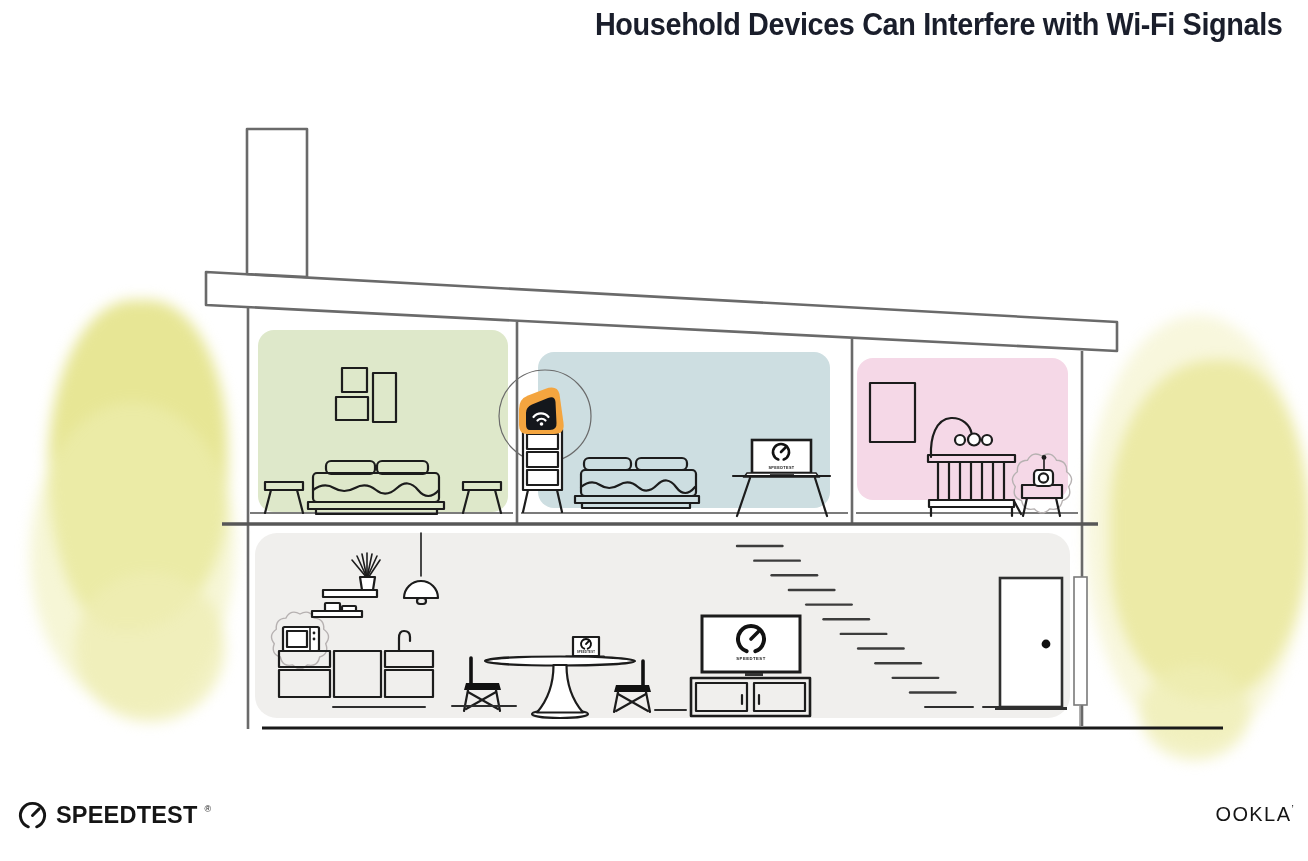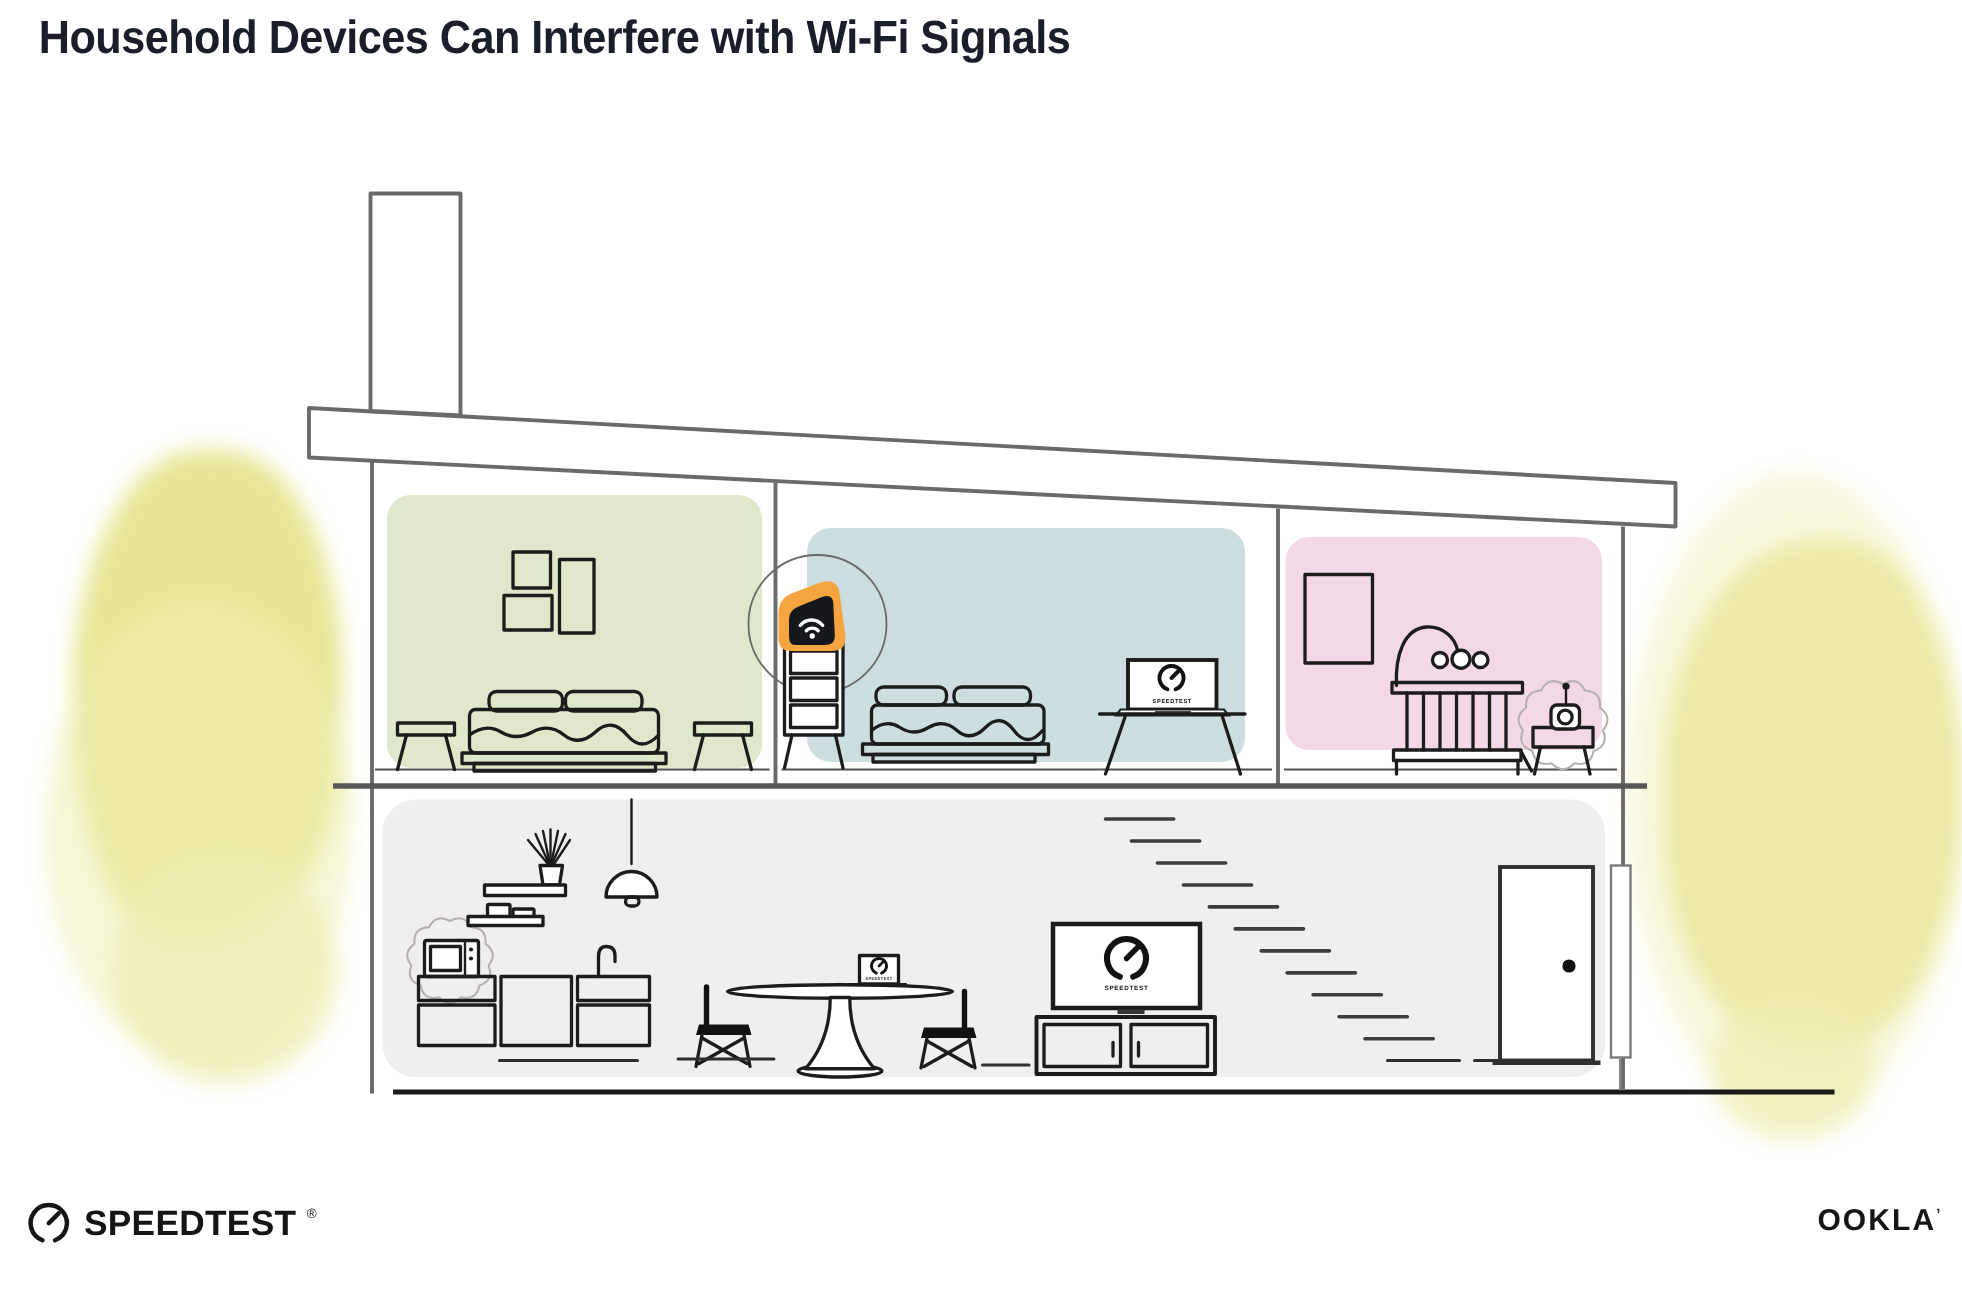--- a/index.html
+++ b/index.html
@@ -1,36 +1,36 @@
 <!DOCTYPE html>
 <html><head>
 <meta charset="utf-8">
 <style>
   html,body{margin:0;padding:0;background:#fff;}
   body{width:1308px;height:861px;overflow:hidden;font-family:"Liberation Sans",sans-serif;}
   .stage{position:relative;width:1308px;height:861px;background:#fff;overflow:hidden;}
-  .title{position:absolute;top:7px;left:0;width:100%;text-align:left;font-size:31px;font-weight:800;color:#1a1e2b;letter-spacing:-.4px;white-space:nowrap;}
+  .title{position:absolute;top:7px;left:0;width:100%;text-align:right;font-size:31px;font-weight:800;color:#1a1e2b;letter-spacing:-.4px;white-space:nowrap;}
   .title>span{display:inline-block;transform:scaleX(.93);}
   .url{position:absolute;top:51px;left:0;width:100%;text-align:center;font-size:31px;font-weight:400;color:#3b3f48;letter-spacing:-.3px;white-space:nowrap;}
   .url>span{display:inline-block;transform:scaleX(.96);}
   .blob{position:absolute;filter:blur(7px);}
   .blob i{position:absolute;display:block;}
   svg.house{position:absolute;left:0;top:0;}
   .s{stroke:#6a6a6a;stroke-width:2.6;fill:none;}
   .ink{stroke:#1c1c1c;stroke-width:2.2;fill:none;stroke-linecap:round;stroke-linejoin:round;}
   .thin{stroke:#1c1c1c;stroke-width:1.6;fill:none;stroke-linecap:round;}
   .wht{fill:#fff;}
   .stairs line{stroke:#3c3c3c;stroke-width:2.4;stroke-linecap:round;}
   .floorseg line{stroke:#2e2e2e;stroke-width:2;stroke-linecap:round;}
   .burst{stroke:#b6b1b1;stroke-width:1.4;fill:none;stroke-linejoin:round;}
   svg text{font-family:"Liberation Sans",sans-serif;fill:#111;font-weight:700;}
   .logo-st{position:absolute;left:16px;top:799px;display:flex;align-items:center;gap:7px;color:#151515;}
   .logo-st .word{font-size:23.5px;font-weight:700;letter-spacing:.2px;}
   .logo-st sup{font-size:9px;position:relative;top:-7px;}
-  .logo-ookla{position:absolute;right:13px;top:803px;font-size:20px;font-weight:700;letter-spacing:1.4px;color:#151515;}
+  .logo-ookla{position:absolute;right:13px;top:803px;font-size:20px;font-weight:400;letter-spacing:1.4px;color:#151515;}
   .logo-ookla sup{font-size:10px;}
 </style>
 </head>
 <body>
 
 <div class="stage">
 
   <div class="title"><span>Household Devices Can Interfere with Wi-Fi Signals</span></div>
 
   <div class="blob" style="left:30px;top:292px;width:225px;height:435px;">

